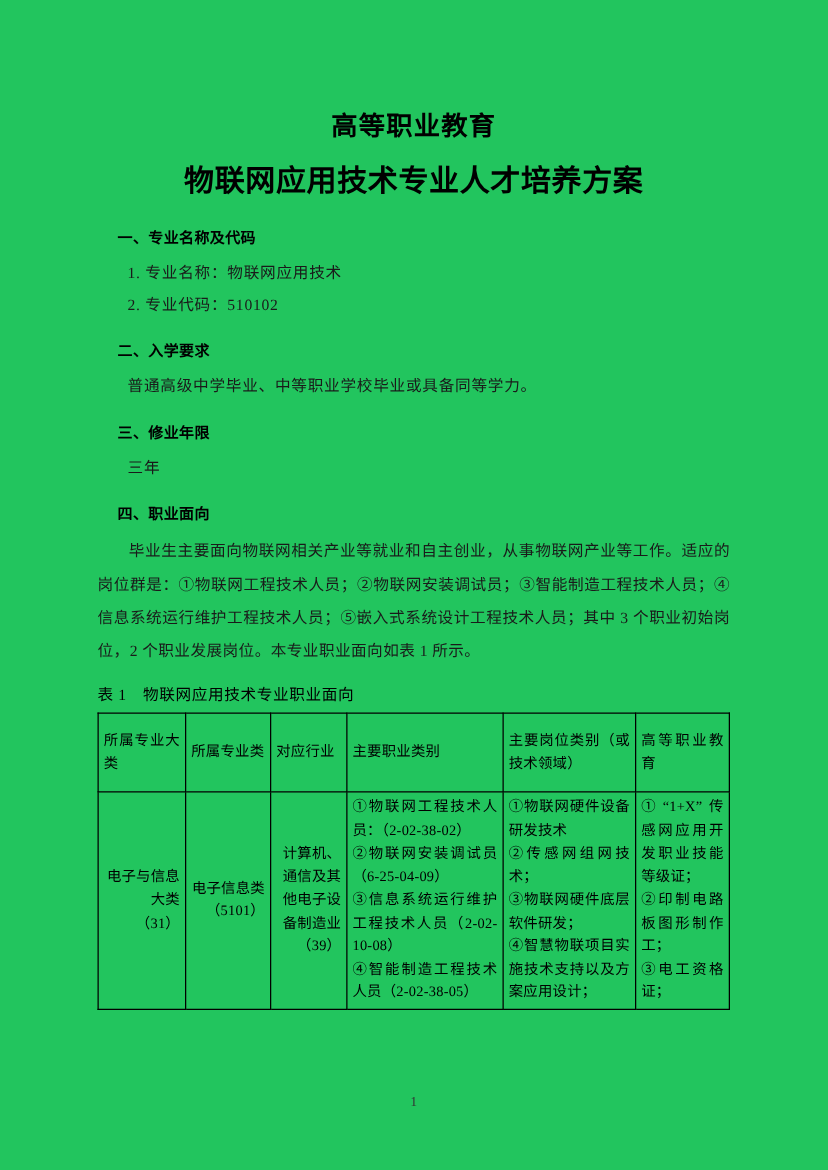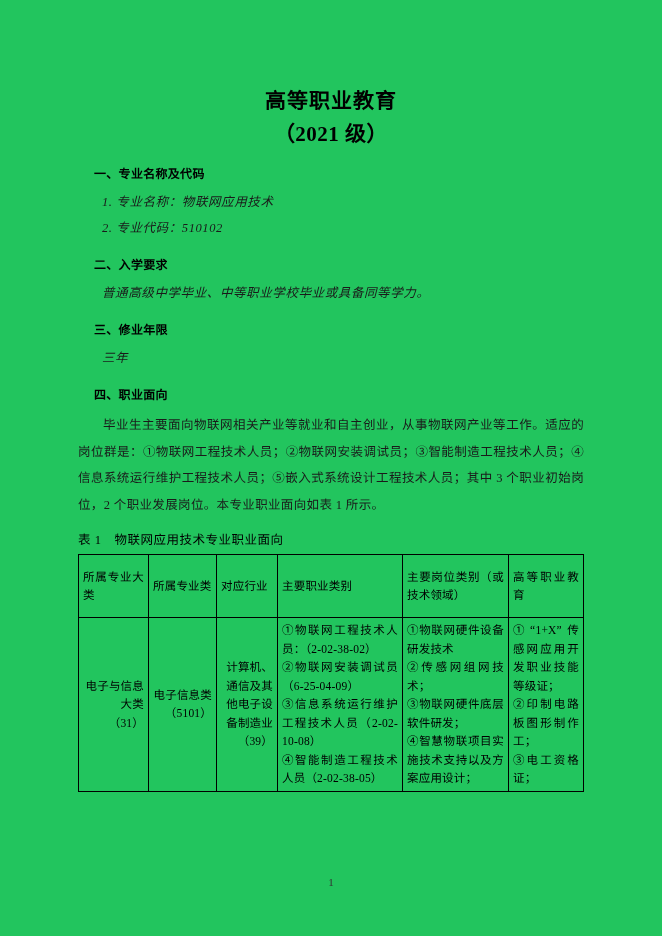--- a/index.html
+++ b/index.html
@@ -68,21 +68,20 @@
     font-family: "Liberation Serif", "DejaVu Serif", serif;
   }
 
   
   .body-line {
     font-size: 12.5px;
     line-height: 26px;
     padding-left: 24px;
     letter-spacing: 0.6px;
     color: #1a1a1a;
-    font-style: italic;
   }
   .body-para {
     font-size: 12.5px;
     line-height: 26.5px;
     text-align: justify;
     text-justify: inter-ideograph;
     text-indent: 25px;
     letter-spacing: 0.35px;
     color: #1a1a1a;
     margin: 2px 0 0 0;
@@ -154,21 +153,21 @@
 </style>
 </head>
 <body>
 
 <div class="page">
 
   <div class="content">
 
     <div class="doc-title-block">
       <div class="title-line-1">高等职业教育</div>
-      <div class="title-line-3">（2021 级）</div>
+      <div class="title-line-2">物联网应用技术专业人才培养方案</div>
     </div>
 
     <div class="sec-heading">一、专业名称及代码</div>
     <div class="body-line">1. 专业名称：物联网应用技术</div>
     <div class="body-line">2. 专业代码：510102</div>
 
     <div class="sec-heading">二、入学要求</div>
     <div class="body-line">普通高级中学毕业、中等职业学校毕业或具备同等学力。</div>
 
     <div class="sec-heading">三、修业年限</div>

